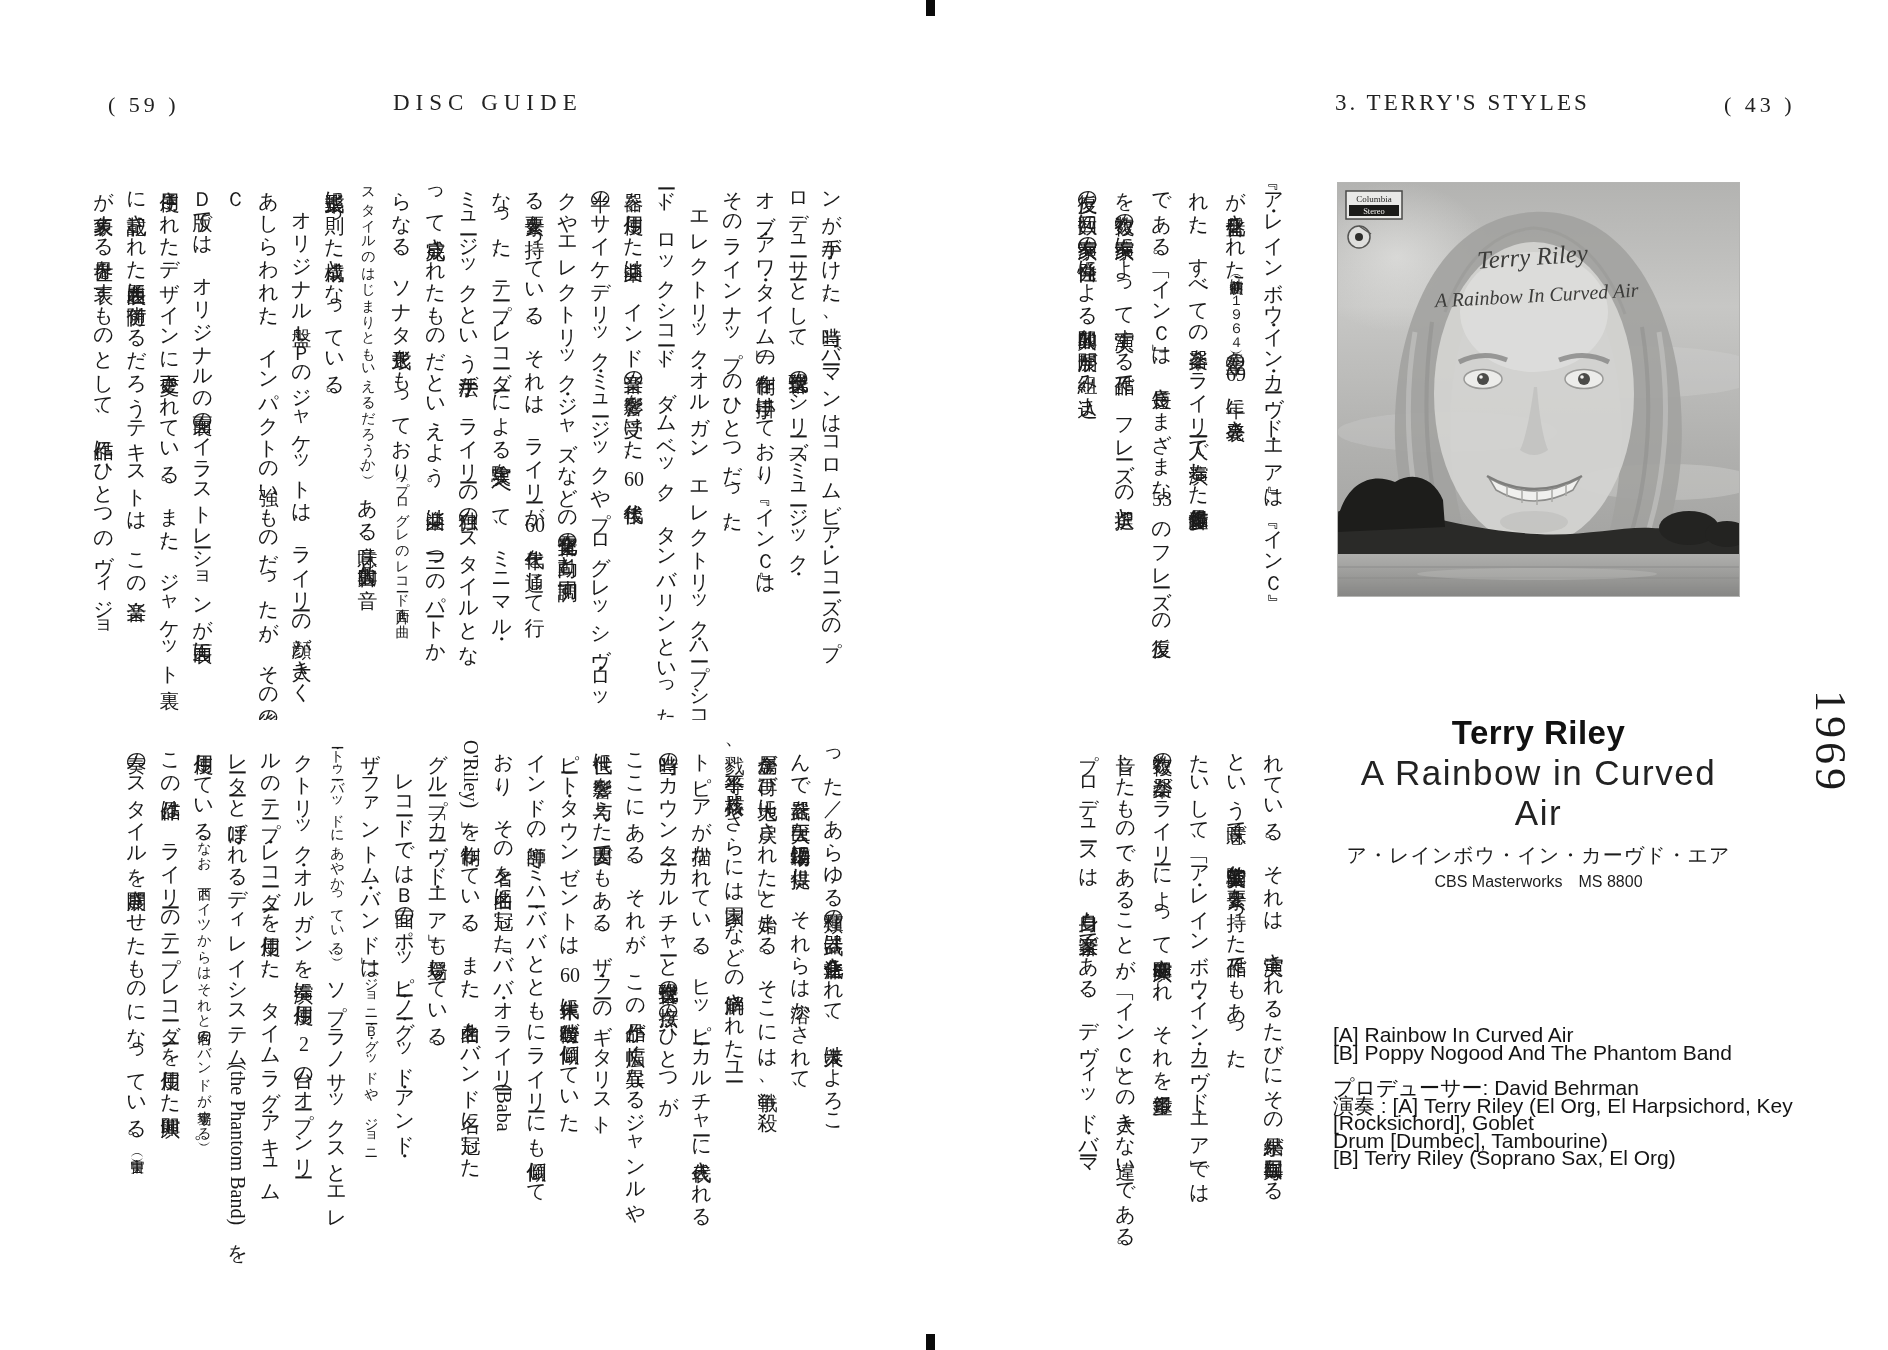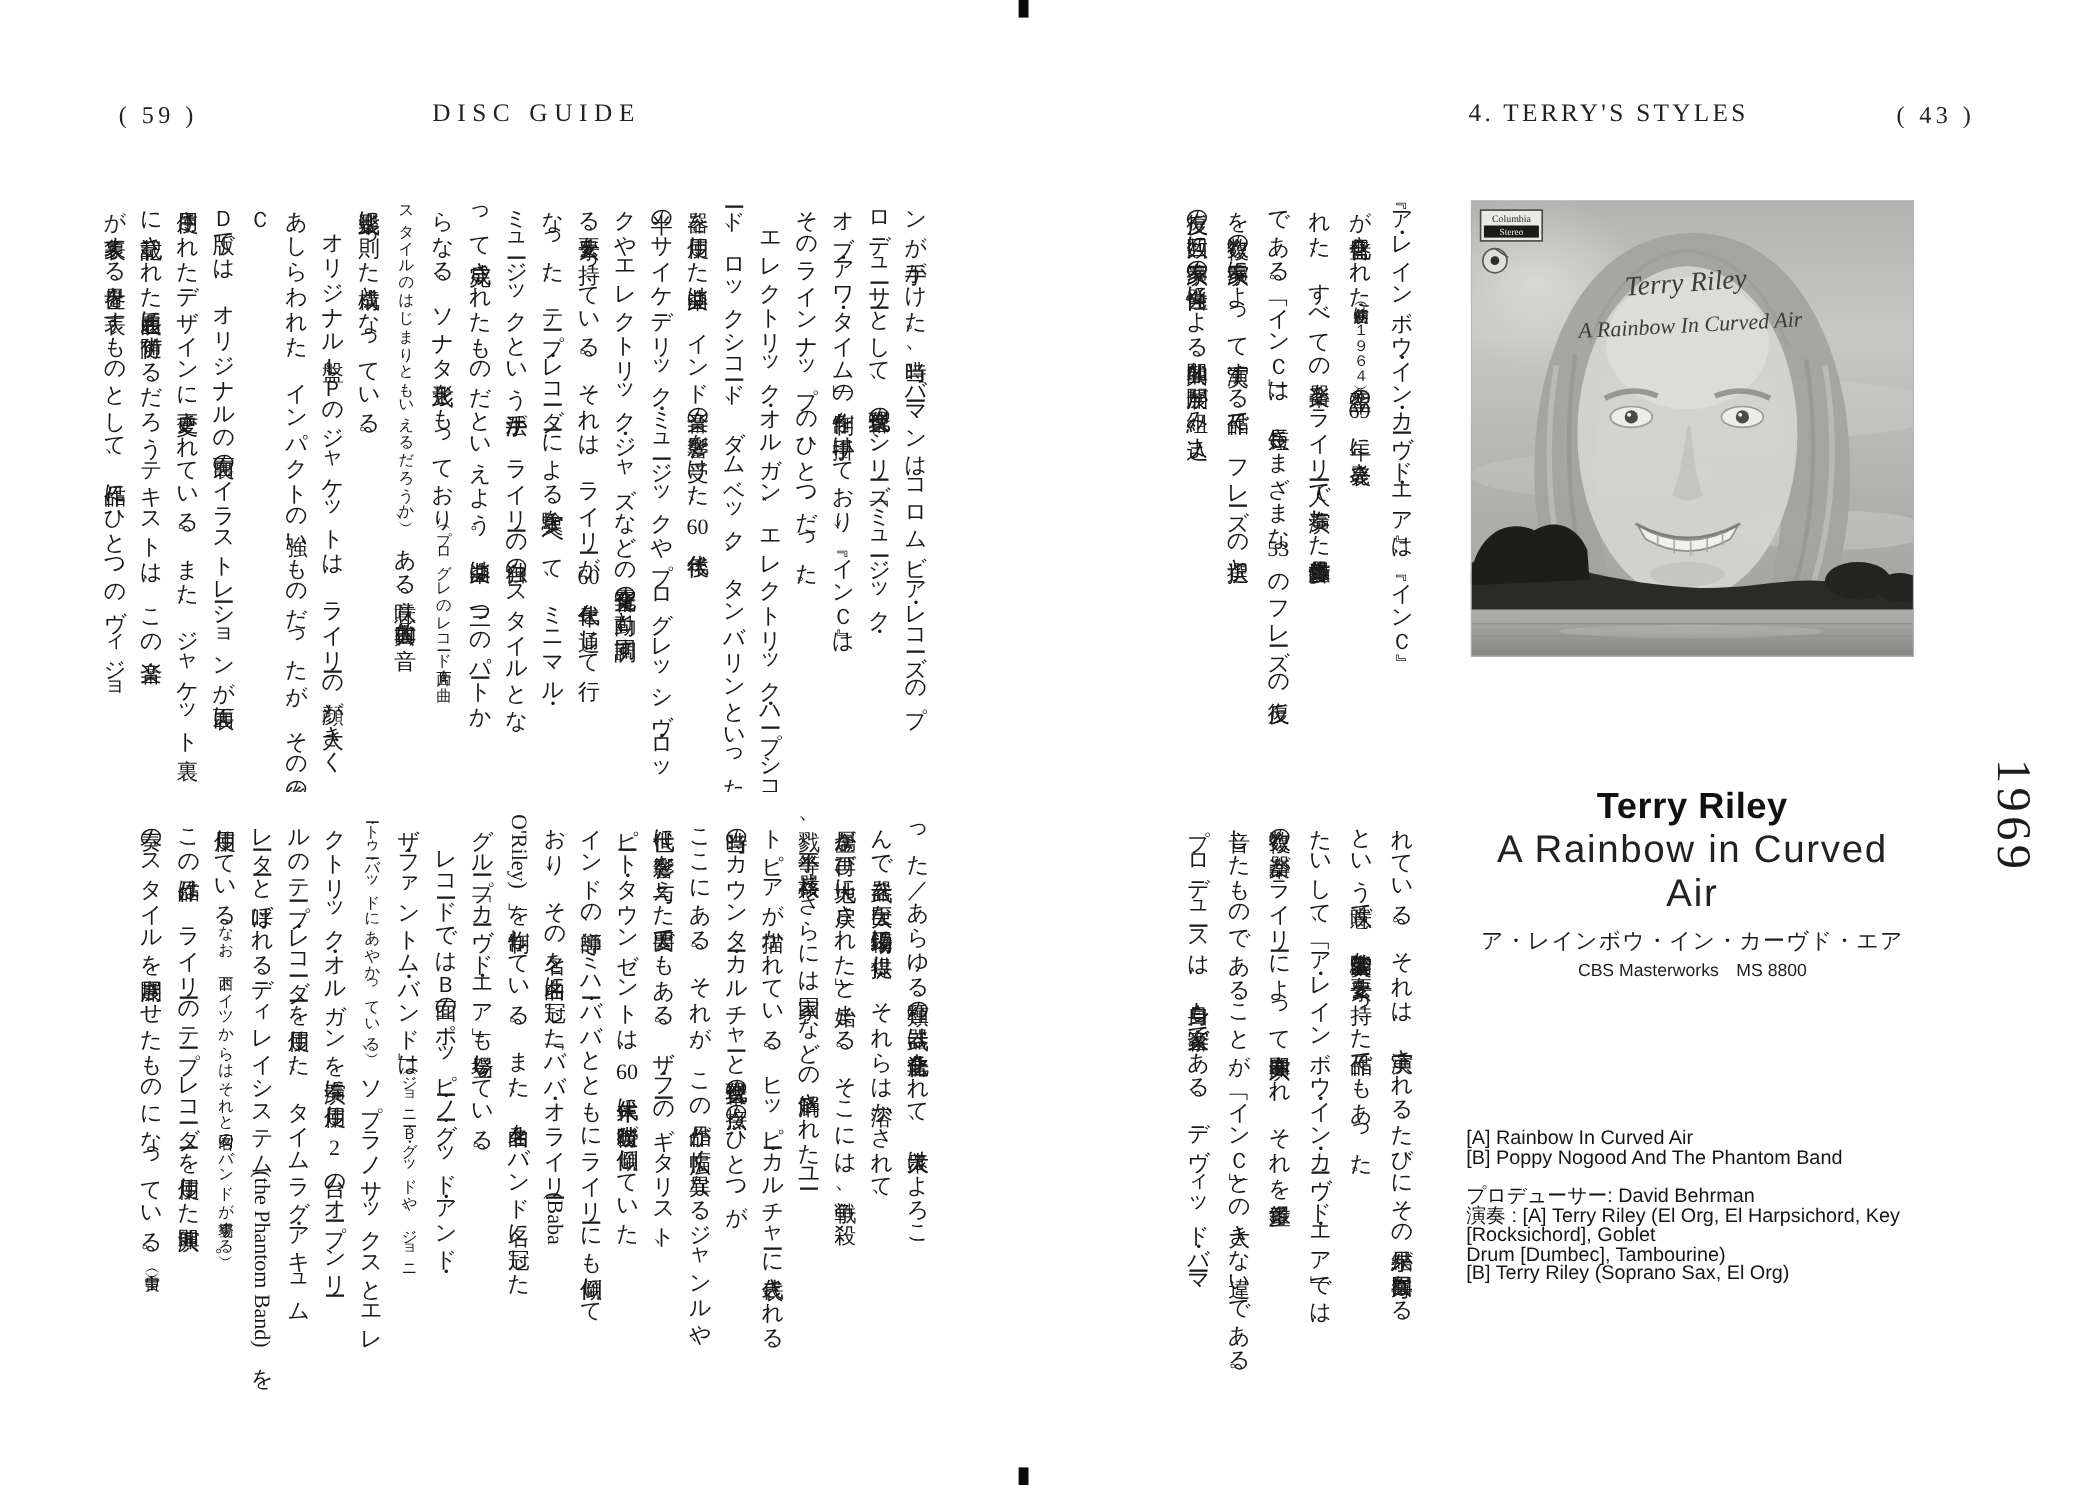--- a/index.html
+++ b/index.html
@@ -51,39 +51,39 @@
     font-size:20px;color:#1d1d1d;margin-top:9px;letter-spacing:1px;
   }
   .album-catalog{
     font-family:"Liberation Sans","DejaVu Sans",sans-serif;
     font-size:16px;color:#1d1d1d;margin-top:3px;
   }
   
   #credits{
     left:1333px;top:1026px;width:470px;
     font-family:"Liberation Sans","DejaVu Sans",sans-serif;
-    font-size:18px;line-height:17.5px;color:#141414;
+    font-size:21px;line-height:17.5px;color:#141414;
   }
   #credits .gap{height:18px;}
   
   #year-label{
     left:1856px;top:690px;font-size:44px;letter-spacing:4px;color:#1b1b1b;
     transform:rotate(90deg);transform-origin:0 0;white-space:nowrap;
     font-family:"Liberation Serif","DejaVu Serif",serif;
   }
 </style>
 </head>
 <body>
 
 <div class="abs cropmark" id="crop-top"></div>
 <div class="abs cropmark" id="crop-bottom"></div>
 
 <div class="abs runhead" id="left-num">( 59 )</div>
 <div class="abs runhead" id="left-title">DISC GUIDE</div>
-<div class="abs runhead" id="right-title">4. TERRY'S STYLES</div>
+<div class="abs runhead" id="right-title">3. TERRY'S STYLES</div>
 <div class="abs runhead" id="right-num">( 43 )</div>
 
 <div class="vblock v-left" id="left-top">
     <div class="col"><span>ンが手がけた。当時、バーマンはコロムビア・レコーズのプ</span></div>
     <div class="col"><span>ロデューサーとして、現代音楽のシリーズ「ミュージック・</span></div>
     <div class="col"><span>オブ・アワ・タイム」の制作を手掛けており、『インＣ』は</span></div>
     <div class="col"><span>そのラインナップのひとつだった。</span></div>
     <div class="col"><span>　エレクトリック・オルガン、エレクトリック・ハープシコ</span></div>
     <div class="col"><span>ード、ロックシコード、ダムベック、タンバリンといった楽</span></div>
     <div class="col"><span>器を使用した楽曲は、インド音楽の影響を受けた、</span><span class="tcy">60</span><span>年代後</span></div>

